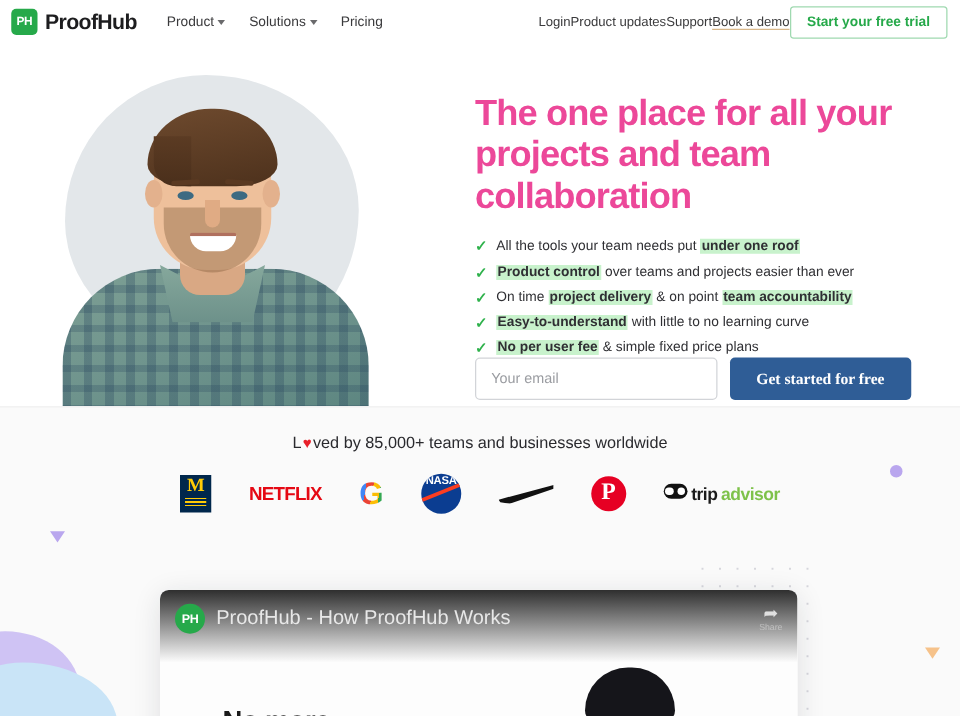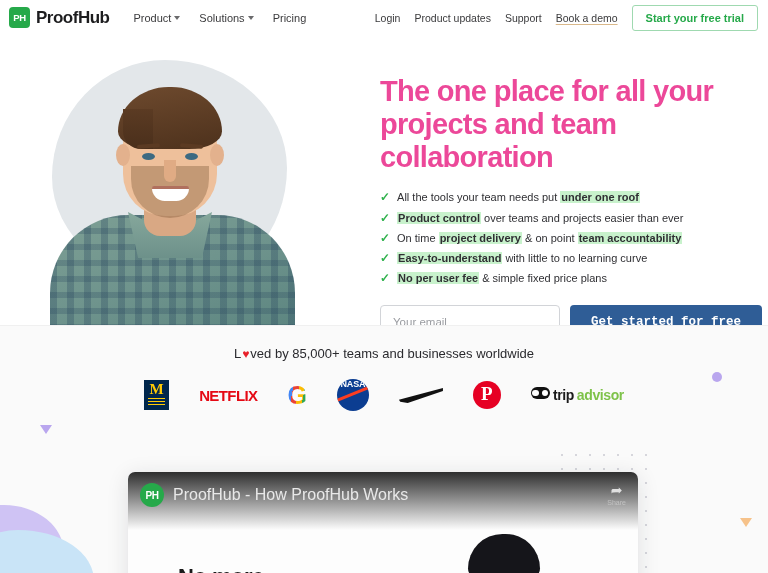--- a/index.html
+++ b/index.html
@@ -37,21 +37,21 @@
   }
   .nav-left { display:flex; align-items:center; gap:19px; margin-left:24px; }
   .nav-left a {
     font-size:11px; color:#3a3a3c; text-decoration:none; white-space:nowrap;
     display:flex; align-items:center; gap:3px;
   }
   .caret {
     width:0;height:0;border-left:3.2px solid transparent;border-right:3.2px solid transparent;
     border-top:4px solid #6a6a6c; display:inline-block; margin-top:1px;
   }
-  .nav-right { margin-left:auto; display:flex; align-items:center; gap:14px; }
+  .nav-right { margin-left:auto; display:flex; align-items:center; gap:0; }
   .nav-right a {
     font-size:10.5px; color:#3a3a3c; text-decoration:none; white-space:nowrap;
   }
   .demo-link { text-decoration:underline !important; text-decoration-color:#d9b88a !important; text-underline-offset:2px; }
   .trial-btn {
     border:1px solid #9fd9b0; border-radius:3px;
     padding:6px 13px; font-size:11px; font-weight:bold; color:#26a94a;
     background:#fff; white-space:nowrap; cursor:pointer;
     font-family:"Liberation Sans", sans-serif;
   }
@@ -114,31 +114,31 @@
   .hero-copy { position:absolute; left:380px; top:40px; width:378px; }
   .headline {
     font-size:29px; line-height:1.13; font-weight:bold;
     letter-spacing:-0.7px; color:#ec4899;
   }
   .bullets { margin-top:18px; display:flex; flex-direction:column; gap:6.5px; }
   .bullet { display:flex; align-items:flex-start; gap:7px; font-size:11px; color:#2f2f33; line-height:1.25; }
   .tick { color:#2fb24c; font-size:12px; font-weight:bold; line-height:1.1; flex-shrink:0; }
   .hl { background:#c8f2cc; font-weight:bold; padding:0 1px; }
 
-  .form-row { margin-top:19px; display:flex; align-items:center; gap:10px; }
+  .form-row { display:flex; align-items:center; gap:10px; }
   .email-input {
     width:194px; height:34px; border:1px solid #d2d4d8; border-radius:4px;
     padding:0 12px; font-size:11.5px; color:#333; background:#fff;
     font-family:"Liberation Sans", sans-serif; outline:none;
   }
   .email-input::placeholder { color:#9a9ca1; }
   .cta-btn {
     height:34px; padding:0 21px; border:none; border-radius:4px;
     background:#2f5d96; color:#fff; font-size:12.5px; font-weight:bold;
-    cursor:pointer; font-family:Liberation Mono, monospace; white-space:nowrap;
+    cursor:pointer; font-family:Liberation Serif, serif; white-space:nowrap;
   }
 
   
   .proof {
     position:relative; background:#fafafa; border-top:1px solid #f0f0f0;
     height:248px; overflow:hidden;
   }
   .loved {
     text-align:center; padding-top:20px; font-size:13px; color:#2a2a2e;
     display:flex; align-items:center; justify-content:center; gap:1px;

